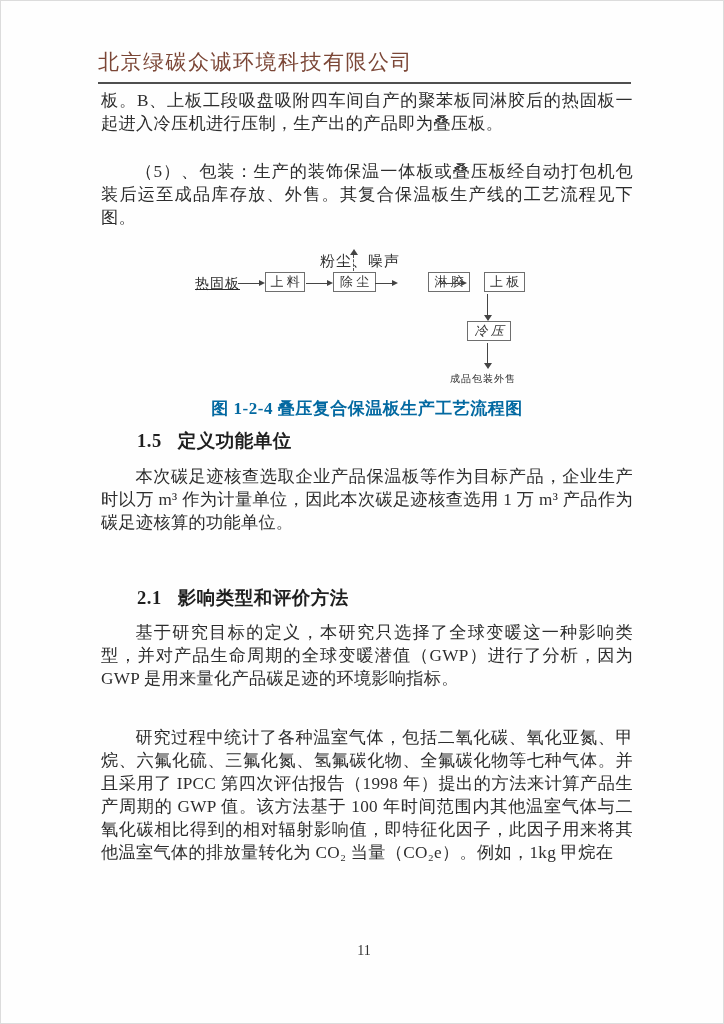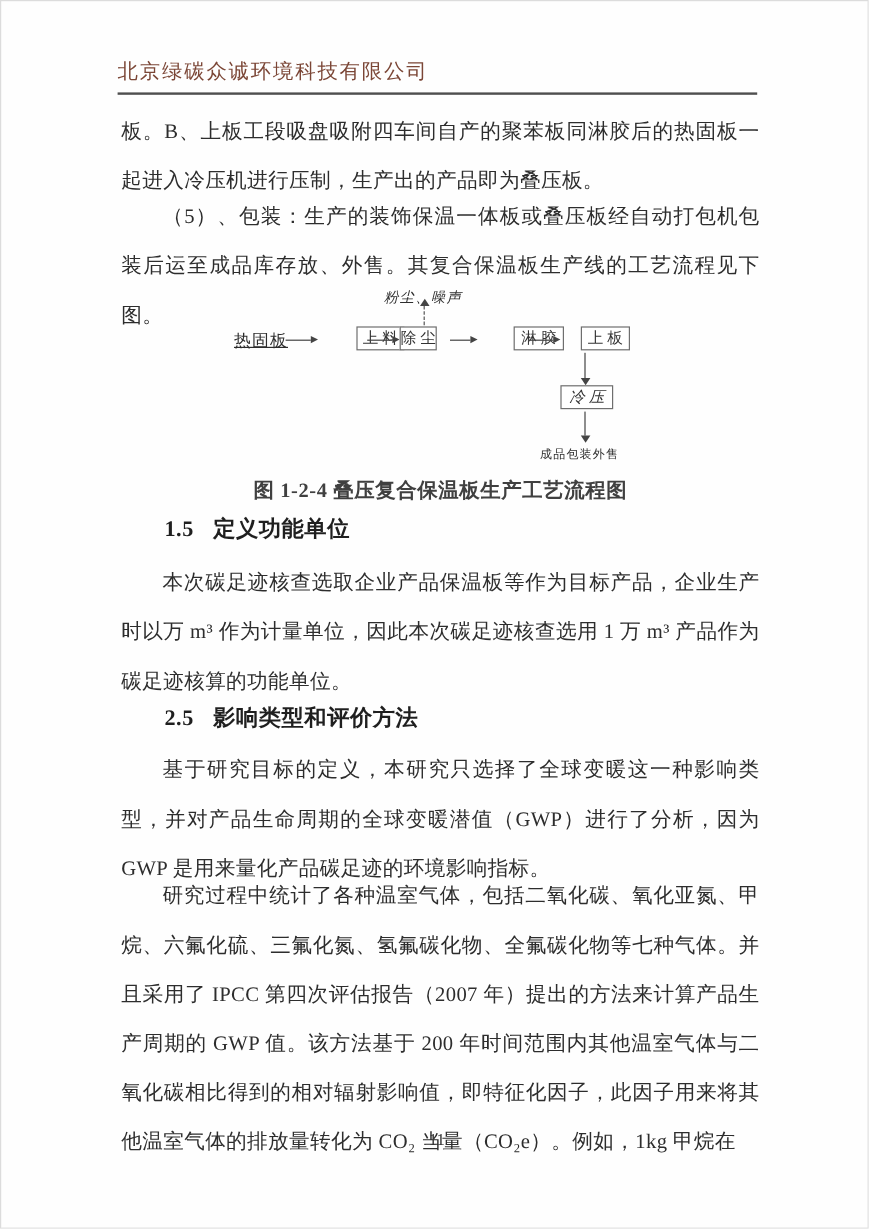--- a/index.html
+++ b/index.html
@@ -22,73 +22,73 @@
 
   
   .header {
     position: absolute;
     left: 97px; top: 47px; width: 533px;
     display: flex; justify-content: space-between; align-items: baseline;
     border-bottom: 2px solid #4f4f4f;
     padding-bottom: 6px;
     color: #7b4636;
   }
-  .header .company { font-size: 17px; letter-spacing: 1.5px; }
+  .header .company { font-size: 21px; letter-spacing: 1.5px; }
   .header .docnum { font-size: 14.5px; letter-spacing: 0.3px; }
 
   
   .para {
     position: absolute; left: 100px; width: 532px;
-    font-size: 17.2px; line-height: 41px;
+    font-size: 17.2px; line-height: 23px;
     text-align: justify; letter-spacing: 0.3px;
     color: #2d2d2d;
     margin: 0;
   }
   .indent { text-indent: 2em; }
 
   .sec-h {
     position: absolute; left: 100px;
     font-weight: bold; font-size: 18.5px; color: #1f1f1f;
     letter-spacing: 0.5px;
     margin-left: 36px;
   }
   .sec-h .sec-title { margin-left: 16px; }
 
   .caption {
     position: absolute; left: 100px; width: 532px;
     text-align: center; font-weight: bold;
-    font-size: 17px; color: #404040; letter-spacing: 0.5px;
+    font-size: 17px; color: #0369a1; letter-spacing: 0.5px;
   }
 
   .pagenum {
     position: absolute; left: 1px; width: 724px; top: 942px;
     text-align: center; font-size: 14px; color: #333;
   }
 
   
   .diagram {
     position: absolute; left: 95px; top: 233px;
     width: 545px; height: 155px;
   }
   .diagram .lbl {
     position: absolute; color: #2d2d2d; white-space: nowrap;
   }
-  .emission { left: 224px; top: 6px; font-size: 12px; letter-spacing: 1px; font-style: italic; }
+  .emission { left: 224px; top: 18px; font-size: 15px; letter-spacing: 1px; }
   .input-lbl { left: 99px; top: 41px; font-size: 14px; text-decoration: underline; letter-spacing: 1px; }
   .output-lbl { left: 354px; top: 138px; font-size: 10px; letter-spacing: 1px; }
 
   .fbox {
     position: absolute; top: 38px; height: 20px;
     border: 1px solid #6e6e6e; background: #fff;
     display: flex; align-items: center; justify-content: center;
     font-size: 13px; color: #333; box-sizing: border-box;
     white-space: pre;
   }
-  .fbox.b0 { left: 169px; width: 40px; margin-left: 32px; }
-  .fbox.b1 { left: 237px; width: 31px; }
+  .fbox.b0 { left: 169px; width: 40px; }
+  .fbox.b1 { left: 237px; width: 43px; }
   .fbox.b2 { left: 302px; width: 42px; margin-left: 30px; }
   .fbox.b3 { left: 371px; width: 41px; margin-left: 17px; }
   .fbox.b4 { left: 371px; top: 87px; width: 44px; font-style: italic; }
 
   .harrow {
     position: absolute; height: 0; border-top: 1px solid #444;
   }
   .harrow::after {
     content: ""; position: absolute; right: -6px; top: -4px;
     border-left: 6px solid #444;
@@ -162,20 +162,20 @@
   </div>
 
   <div class="caption" style="top:396px;">图 1-2-4 叠压复合保温板生产工艺流程图</div>
 
   <div class="sec-h" style="top:427px;">
     <span class="sec-num">1.5</span><span class="sec-title">定义功能单位</span>
   </div>
   <p class="para indent" style="top:464px;">本次碳足迹核查选取企业产品保温板等作为目标产品，企业生产时以万 m³ 作为计量单位，因此本次碳足迹核查选用 1 万 m³ 产品作为碳足迹核算的功能单位。</p>
 
   <div class="sec-h" style="top:584px;">
-    <span class="sec-num">2.5</span><span class="sec-title">影响类型和评价方法</span>
+    <span class="sec-num">2.1</span><span class="sec-title">影响类型和评价方法</span>
   </div>
   <p class="para indent" style="top:620px;">基于研究目标的定义，本研究只选择了全球变暖这一种影响类型，并对产品生命周期的全球变暖潜值（GWP）进行了分析，因为 GWP 是用来量化产品碳足迹的环境影响指标。</p>
-  <p class="para indent" style="top:725px;">研究过程中统计了各种温室气体，包括二氧化碳、氧化亚氮、甲烷、六氟化硫、三氟化氮、氢氟碳化物、全氟碳化物等七种气体。并且采用了 IPCC 第四次评估报告（2007 年）提出的方法来计算产品生产周期的 GWP 值。该方法基于 200 年时间范围内其他温室气体与二氧化碳相比得到的相对辐射影响值，即特征化因子，此因子用来将其他温室气体的排放量转化为 CO₂ 当量（CO₂e）。例如，1kg 甲烷在</p>
+  <p class="para indent" style="top:725px;">研究过程中统计了各种温室气体，包括二氧化碳、氧化亚氮、甲烷、六氟化硫、三氟化氮、氢氟碳化物、全氟碳化物等七种气体。并且采用了 IPCC 第四次评估报告（1998 年）提出的方法来计算产品生产周期的 GWP 值。该方法基于 100 年时间范围内其他温室气体与二氧化碳相比得到的相对辐射影响值，即特征化因子，此因子用来将其他温室气体的排放量转化为 CO₂ 当量（CO₂e）。例如，1kg 甲烷在</p>
 
   <div class="pagenum">11</div>
 
 </div>
 
 </body></html>

